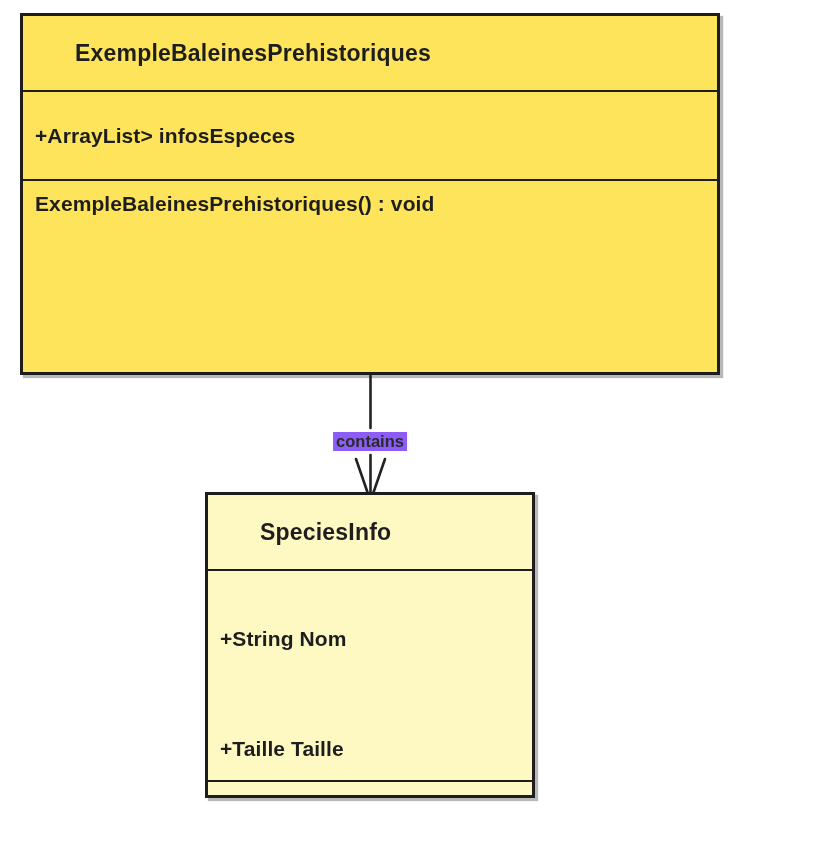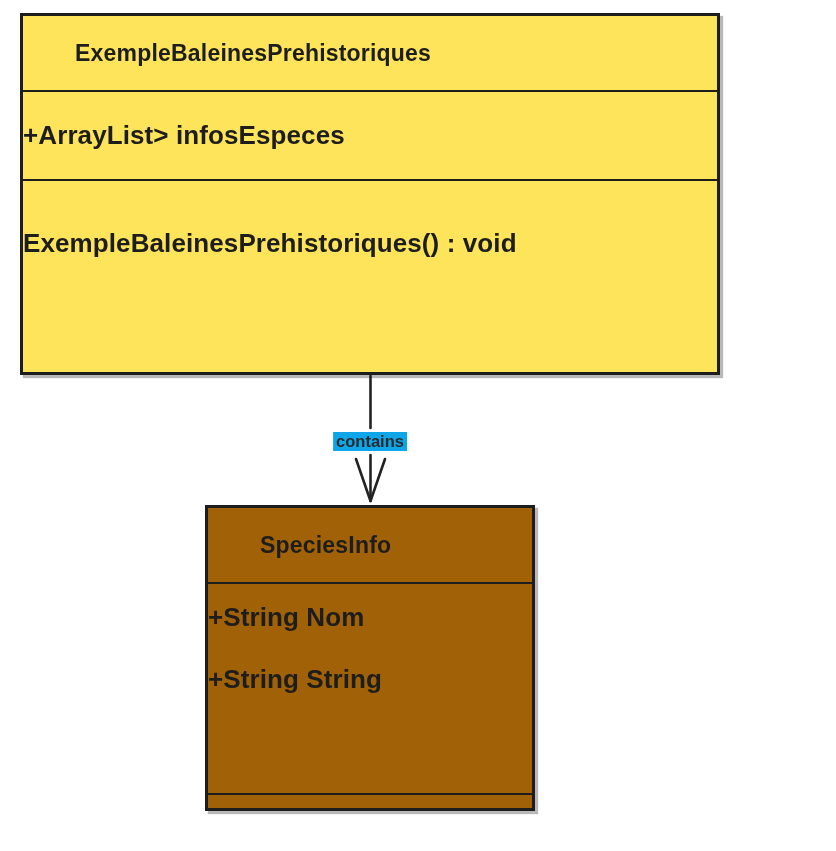--- a/index.html
+++ b/index.html
@@ -23,53 +23,53 @@
     flex-direction: column;
     color: #1d1d1d;
   }
   .uml-class.node-a {
     left: 20px; top: 13px;
     width: 700px; height: 362px;
     background: #fee45a;
     justify-content: space-between;
   }
   .uml-class.node-b {
-    left: 205px; top: 505px;
+    left: 205px; top: 492px;
     width: 330px; height: 306px;
-    background: #a16207;
+    background: #fef9c3;
   }
   .uml-title {
     height: 74px;
     flex: 0 0 auto;
     border-bottom: 2px solid #1d1d1d;
     display: flex;
     align-items: center;
     padding-left: 52px;
     font-size: 23px;
     font-weight: bold;
     letter-spacing: 0.2px;
   }
   .uml-attrs {
     flex: 0 0 auto;
     border-bottom: 2px solid #1d1d1d;
     display: flex;
     flex-direction: column;
   }
   .node-a .uml-attrs { height: 87px; justify-content: center; }
-  .node-b .uml-attrs { height: 207px; justify-content: flex-start; padding-top: 2px; }
+  .node-b .uml-attrs { height: 207px; justify-content: flex-end; padding-top: 2px; gap: 48px; }
   .uml-methods {
     flex: 1 1 auto;
     display: flex;
     flex-direction: column;
-    margin-top: 40px;
   }
   .uml-line {
     display: flex;
     align-items: center;
-    font-size: 26px;
+    padding-left: 12px;
+    font-size: 21px;
     font-weight: bold;
     letter-spacing: 0.1px;
     white-space: nowrap;
   }
   .node-a .uml-attrs .uml-line { height: 87px; }
   .node-a .uml-methods .uml-line { height: 59px; }
   .node-a .uml-methods .uml-line:first-child { margin-top: -7px; }
   .node-b .uml-attrs .uml-line { height: 62px; }
   .uml-methods.empty-compartment { flex: 1 1 auto; }
   .edge-svg {
@@ -79,21 +79,21 @@
     pointer-events: none;
   }
   .edge-label {
     position: absolute;
     left: 370px;
     top: 432px;
     transform: translateX(-50%);
     font-size: 16.5px;
     font-weight: bold;
     color: #2b2b2b;
-    background: #0ea5e9;
+    background: #8b5cf6;
     padding: 0 3px;
     white-space: nowrap;
   }
 </style>
 </head>
 <body>
 
 <div class="canvas">
 
   <div class="uml-class node-a">
@@ -112,18 +112,18 @@
       <line x1="370.5" y1="455" x2="370.5" y2="501"></line>
       <path d="M356 459 L370.5 501 M385 459 L370.5 501"></path>
     </g>
   </svg>
   <div class="edge-label">contains</div>
 
   <div class="uml-class node-b">
     <div class="uml-title">SpeciesInfo</div>
     <div class="uml-attrs">
       <div class="uml-line">+String Nom</div>
-      <div class="uml-line">+String String</div>
+      <div class="uml-line">+Taille Taille</div>
     </div>
     <div class="uml-methods empty-compartment"></div>
   </div>
 
 </div>
 
 </body></html>

